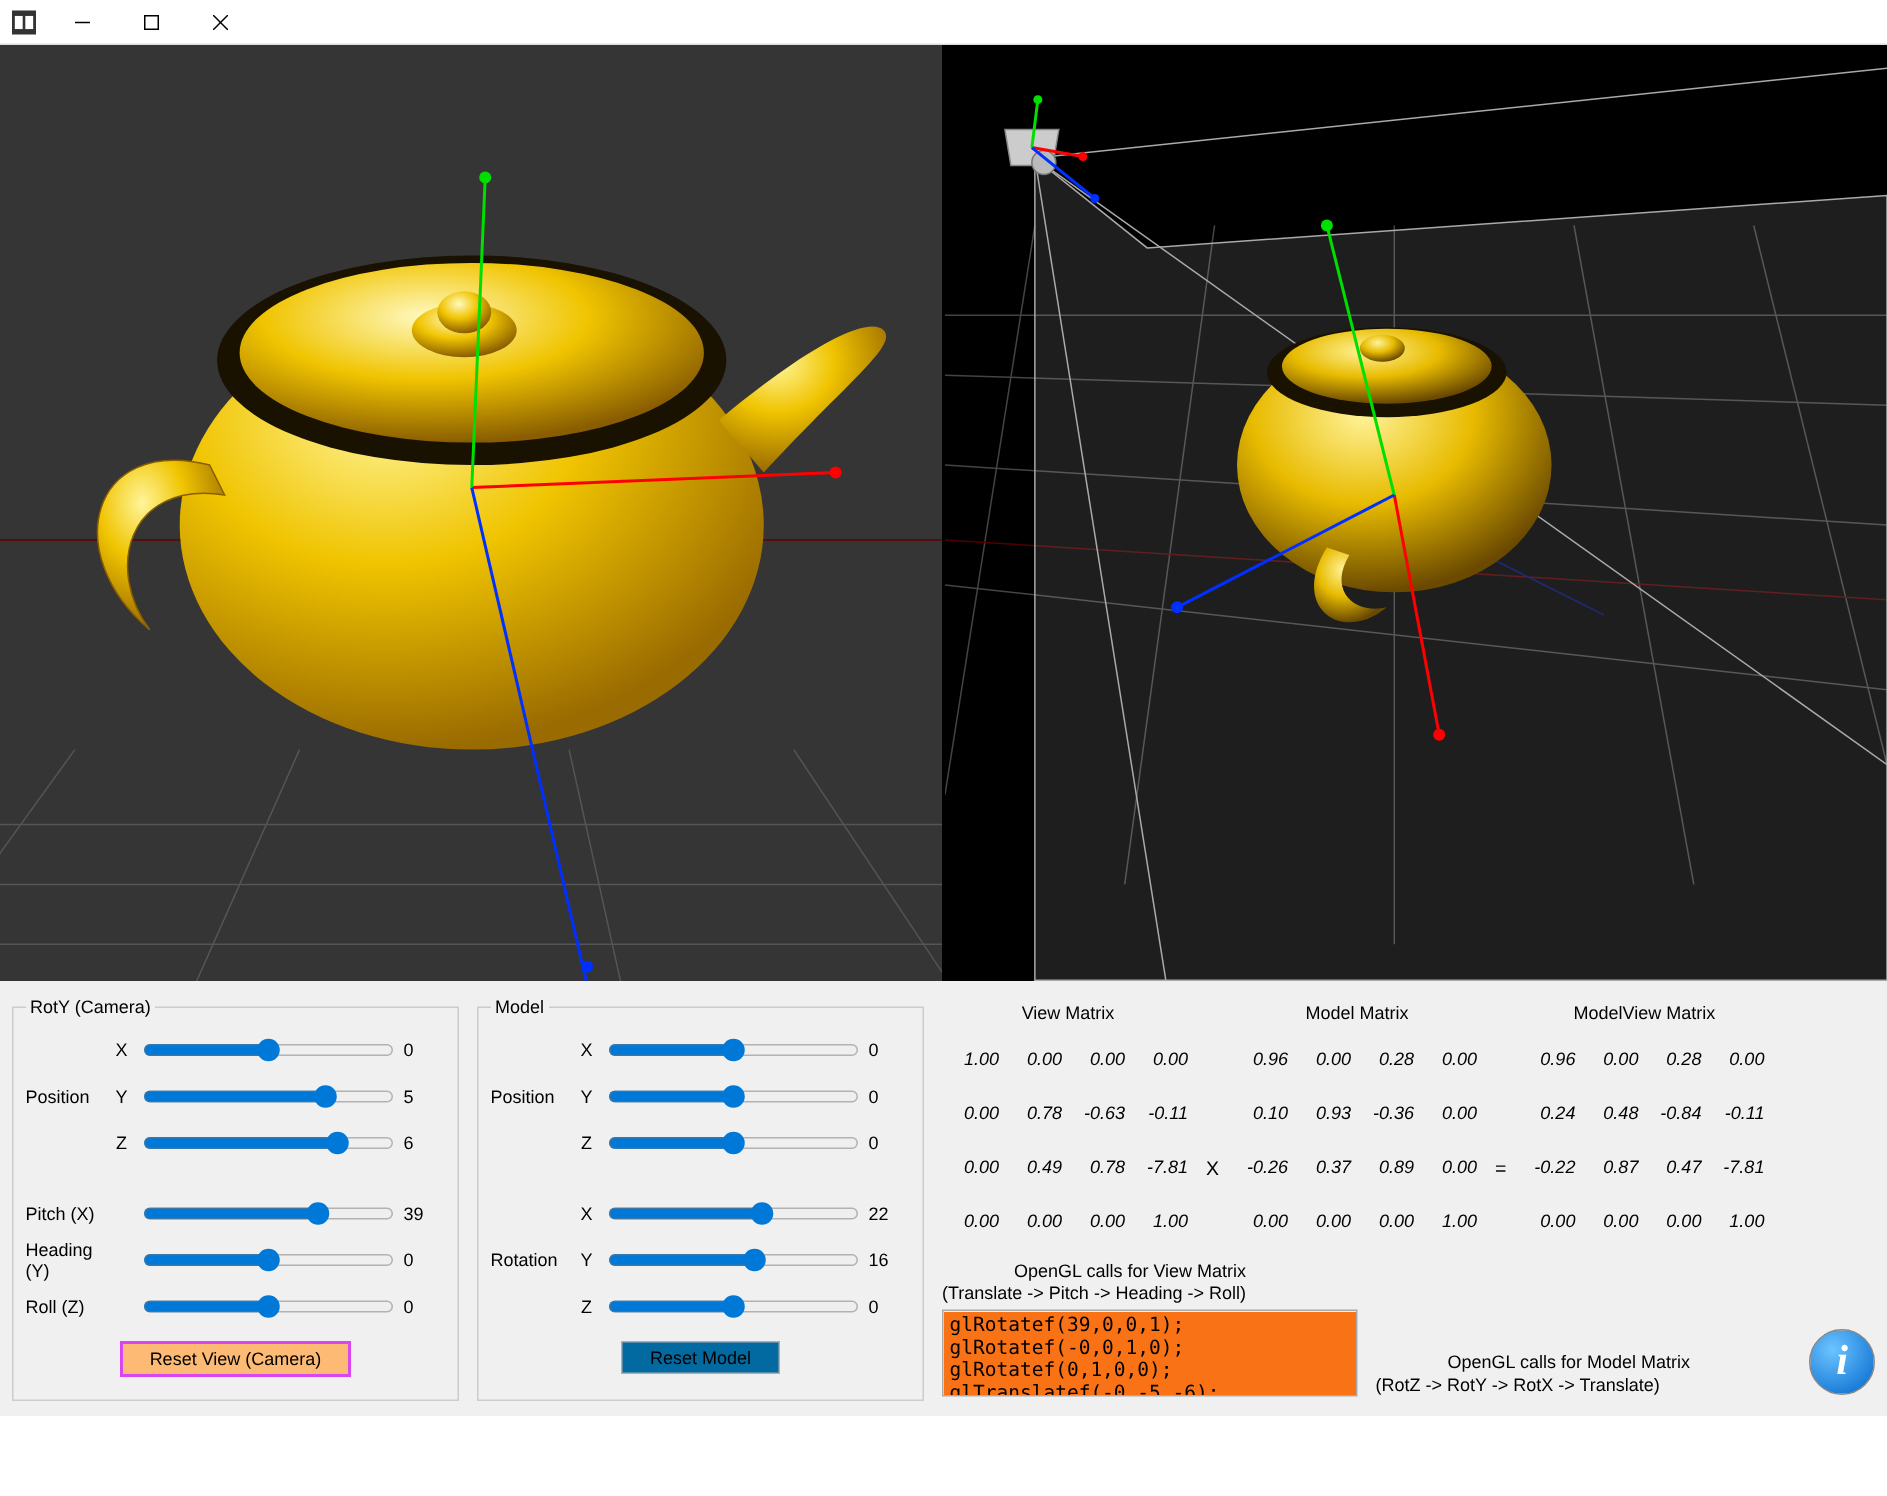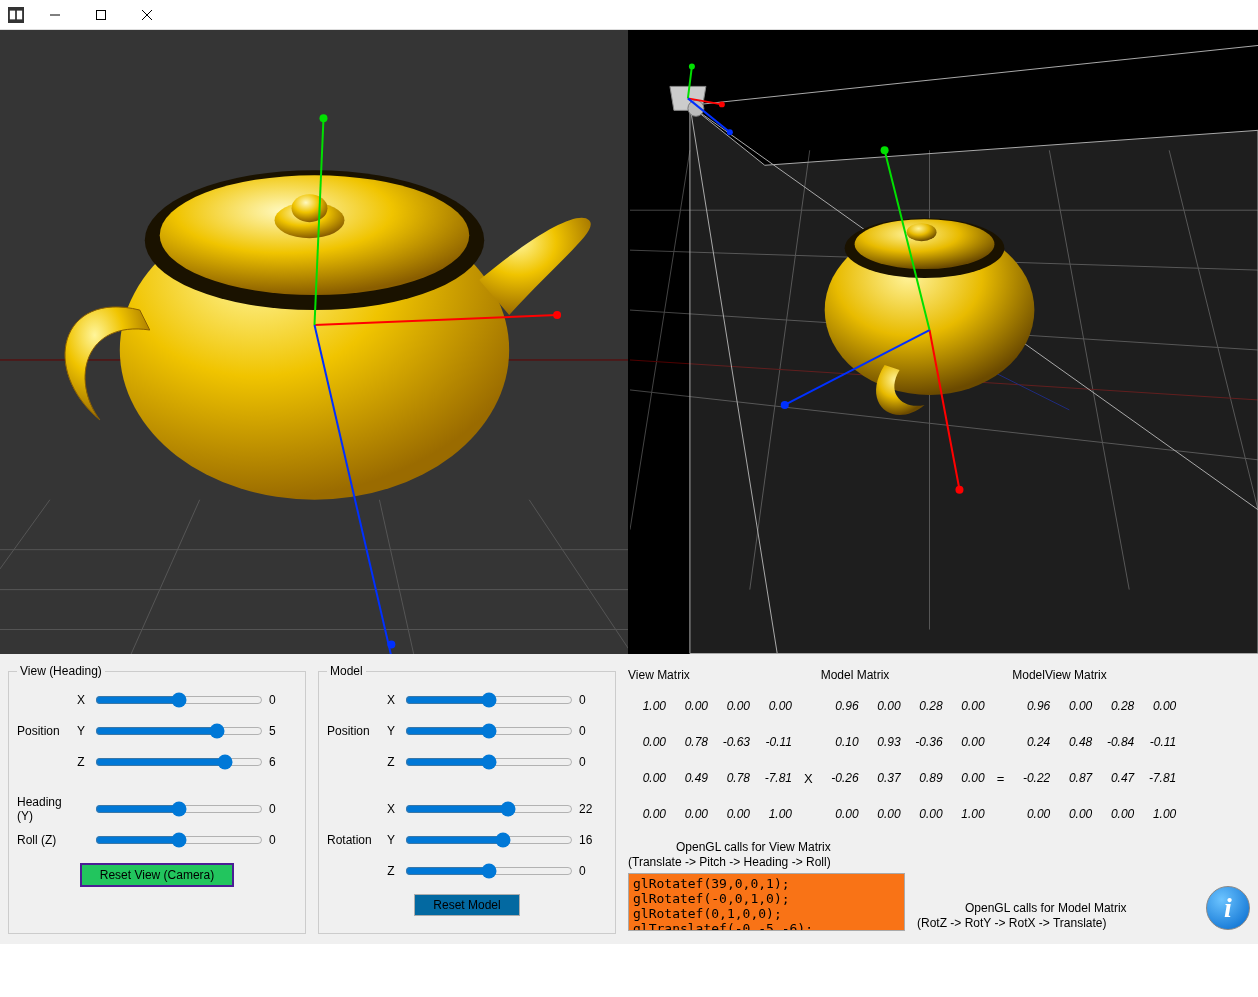--- a/index.html
+++ b/index.html
@@ -27,24 +27,24 @@
   fieldset.panel legend { font-size: 12px; padding: 0 3px; }
 
   .sliders { width: 298px; }
   .sliders .row { display: flex; align-items: center; height: 31px; }
   .sliders .rowgroup-label { width: 56px; text-align: left; font-size: 12px; }
   .sliders .axis-label { width: 16px; text-align: center; font-size: 12px; }
   .sliders input[type=range] { flex: 1; margin: 0 6px; accent-color: #0078d7; height: 22px; }
   .sliders .val { width: 28px; text-align: left; font-size: 12px; }
   .sliders .gap { height: 16px; }
   .reset-btn { display: block; margin: 8px auto 2px; padding: 3px 18px; background: #0369a1; border: 1px solid #adadad; cursor: pointer; font-size: 12px; }
-  .reset-btn.focus { border: 2px solid #4c1d95; background: #22c55e; }
+  .reset-btn.focus { border: 2px solid #d946ef; background: #fdba74; }
 
   .matrices { display: flex; align-items: flex-start; gap: 6px; padding-top: 4px; }
-  .matrix-block { }
+  .matrix-block { text-align: center; }
   .matrix-title { font-size: 12px; margin-bottom: 6px; }
   .matrix { display: grid; grid-template-columns: repeat(4, 42px); grid-auto-rows: 36px; font-size: 12px; }
   .matrix .cell { display: flex; align-items: center; justify-content: flex-end; padding-right: 4px; font-style: italic; }
   .op { font-size: 13px; align-self: center; margin-top: 56px; padding: 0 2px; }
 
   .right-col { flex: 1; display: flex; flex-direction: column; gap: 8px; }
   .calls-row { display: flex; gap: 12px; align-items: flex-end; }
   .calls { flex: 1; }
   .calls .calls-title { font-size: 12px; margin-bottom: 1px; margin-left: 48px; }
   .calls .calls-sub { font-size: 12px; margin-bottom: 4px; }
@@ -197,40 +197,46 @@
         <line class="axis-b" x1="0" y1="20" x2="-145" y2="95"></line>
             <circle class="axis-dot-b" cx="-145" cy="95" r="4"></circle>
       </g>
     </svg>
   </div>
 </div>
 
 <div class="bottom">
 
   <fieldset class="panel sliders">
-    <legend>View (Heading)</legend>
+    <legend>RotY (Camera)</legend>
     <div class="row">
       <span class="rowgroup-label"></span>
       <span class="axis-label">X</span>
       <input type="range" min="-10" max="10" value="0" style="">
       <span class="val">0</span>
     </div>
     <div class="row">
       <span class="rowgroup-label">Position</span>
       <span class="axis-label">Y</span>
       <input type="range" min="-10" max="10" value="5" style="">
       <span class="val">5</span>
     </div>
     <div class="row">
       <span class="rowgroup-label"></span>
       <span class="axis-label">Z</span>
       <input type="range" min="-10" max="10" value="6" style="">
       <span class="val">6</span>
     </div>
     <div class="gap"></div>
+    <div class="row">
+      <span class="rowgroup-label">Pitch (X)</span>
+      <span class="axis-label"></span>
+      <input type="range" min="-90" max="90" value="39" style="">
+      <span class="val">39</span>
+    </div>
     <div class="row">
       <span class="rowgroup-label">Heading (Y)</span>
       <span class="axis-label"></span>
       <input type="range" min="-90" max="90" value="0" style="">
       <span class="val">0</span>
     </div>
     <div class="row">
       <span class="rowgroup-label">Roll (Z)</span>
       <span class="axis-label"></span>
       <input type="range" min="-90" max="90" value="0" style="">

